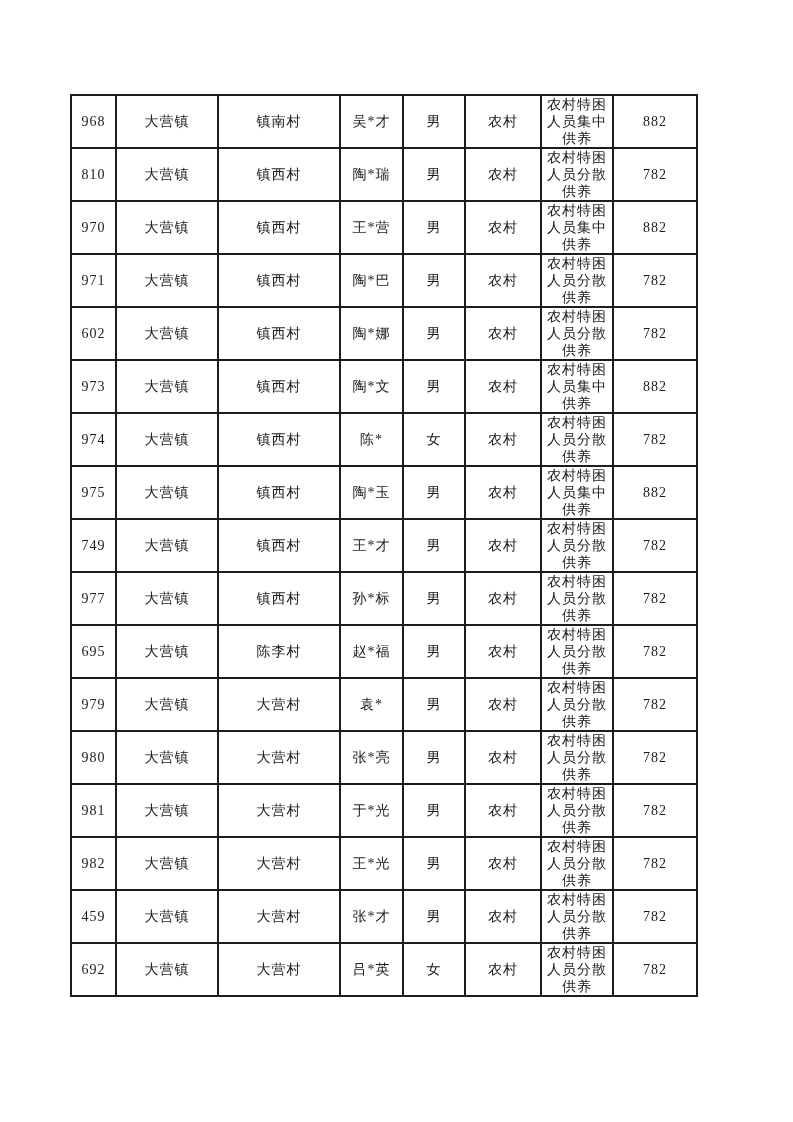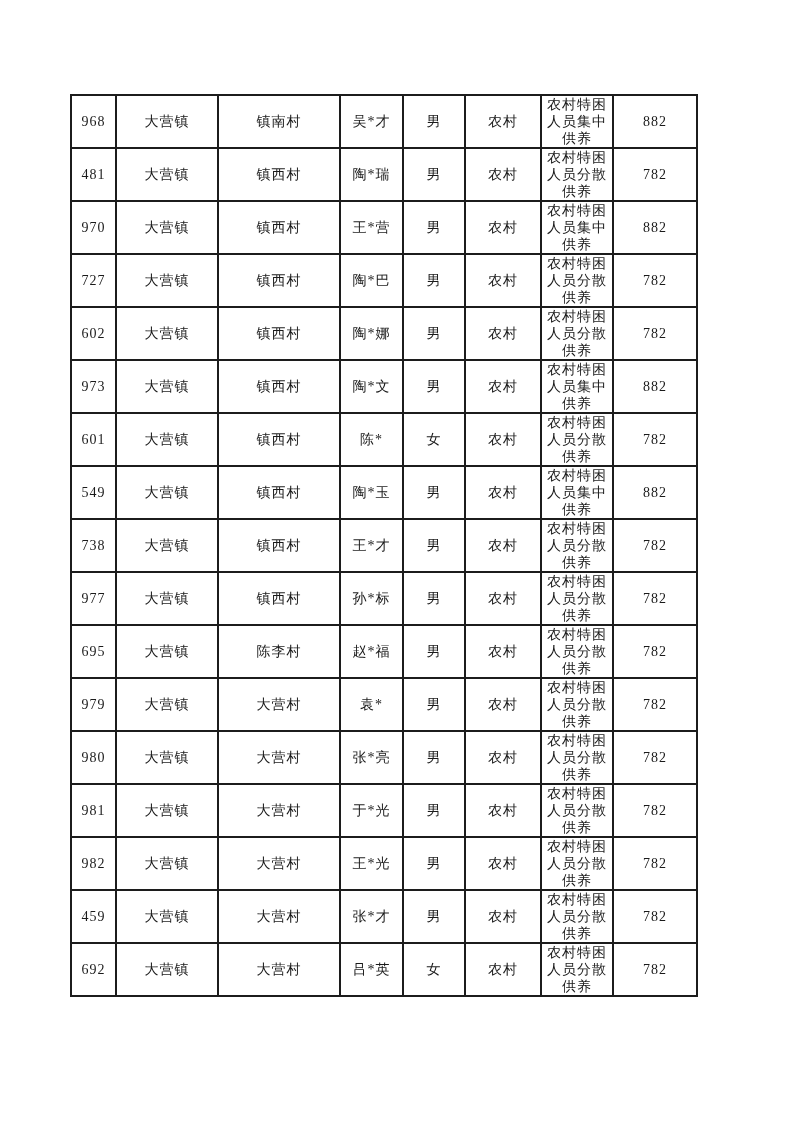--- a/index.html
+++ b/index.html
@@ -53,20 +53,21 @@
   col.c-town     { width: 102px; }
   col.c-village  { width: 122px; }
   col.c-name     { width: 63px;  }
   col.c-gender   { width: 62px;  }
   col.c-res      { width: 76px;  }
   col.c-type     { width: 72px;  }
   col.c-amount   { width: 84px;  }
   td.cell-support-type {
     padding: 0 1px;
     word-break: break-all;
+    border-radius: 15px;
   }
 </style>
 </head>
 <body>
 
 <div class="page">
   <div class="table-wrap">
     <table class="grid">
       <colgroup>
         <col class="c-serial">
@@ -83,41 +84,41 @@
             <td class="cell-serial num">968</td>
             <td class="cell-township">大营镇</td>
             <td class="cell-village">镇南村</td>
             <td class="cell-name">吴*才</td>
             <td class="cell-gender">男</td>
             <td class="cell-residence">农村</td>
             <td class="cell-support-type">农村特困人员集中供养</td>
             <td class="cell-amount num">882</td>
           </tr>
           <tr>
-            <td class="cell-serial num">481</td>
+            <td class="cell-serial num">810</td>
             <td class="cell-township">大营镇</td>
             <td class="cell-village">镇西村</td>
             <td class="cell-name">陶*瑞</td>
             <td class="cell-gender">男</td>
             <td class="cell-residence">农村</td>
             <td class="cell-support-type">农村特困人员分散供养</td>
             <td class="cell-amount num">782</td>
           </tr>
           <tr>
             <td class="cell-serial num">970</td>
             <td class="cell-township">大营镇</td>
             <td class="cell-village">镇西村</td>
             <td class="cell-name">王*营</td>
             <td class="cell-gender">男</td>
             <td class="cell-residence">农村</td>
             <td class="cell-support-type">农村特困人员集中供养</td>
             <td class="cell-amount num">882</td>
           </tr>
           <tr>
-            <td class="cell-serial num">727</td>
+            <td class="cell-serial num">971</td>
             <td class="cell-township">大营镇</td>
             <td class="cell-village">镇西村</td>
             <td class="cell-name">陶*巴</td>
             <td class="cell-gender">男</td>
             <td class="cell-residence">农村</td>
             <td class="cell-support-type">农村特困人员分散供养</td>
             <td class="cell-amount num">782</td>
           </tr>
           <tr>
             <td class="cell-serial num">602</td>
@@ -133,41 +134,41 @@
             <td class="cell-serial num">973</td>
             <td class="cell-township">大营镇</td>
             <td class="cell-village">镇西村</td>
             <td class="cell-name">陶*文</td>
             <td class="cell-gender">男</td>
             <td class="cell-residence">农村</td>
             <td class="cell-support-type">农村特困人员集中供养</td>
             <td class="cell-amount num">882</td>
           </tr>
           <tr>
-            <td class="cell-serial num">601</td>
+            <td class="cell-serial num">974</td>
             <td class="cell-township">大营镇</td>
             <td class="cell-village">镇西村</td>
             <td class="cell-name">陈*</td>
             <td class="cell-gender">女</td>
             <td class="cell-residence">农村</td>
             <td class="cell-support-type">农村特困人员分散供养</td>
             <td class="cell-amount num">782</td>
           </tr>
           <tr>
-            <td class="cell-serial num">549</td>
+            <td class="cell-serial num">975</td>
             <td class="cell-township">大营镇</td>
             <td class="cell-village">镇西村</td>
             <td class="cell-name">陶*玉</td>
             <td class="cell-gender">男</td>
             <td class="cell-residence">农村</td>
             <td class="cell-support-type">农村特困人员集中供养</td>
             <td class="cell-amount num">882</td>
           </tr>
           <tr>
-            <td class="cell-serial num">738</td>
+            <td class="cell-serial num">749</td>
             <td class="cell-township">大营镇</td>
             <td class="cell-village">镇西村</td>
             <td class="cell-name">王*才</td>
             <td class="cell-gender">男</td>
             <td class="cell-residence">农村</td>
             <td class="cell-support-type">农村特困人员分散供养</td>
             <td class="cell-amount num">782</td>
           </tr>
           <tr>
             <td class="cell-serial num">977</td>

